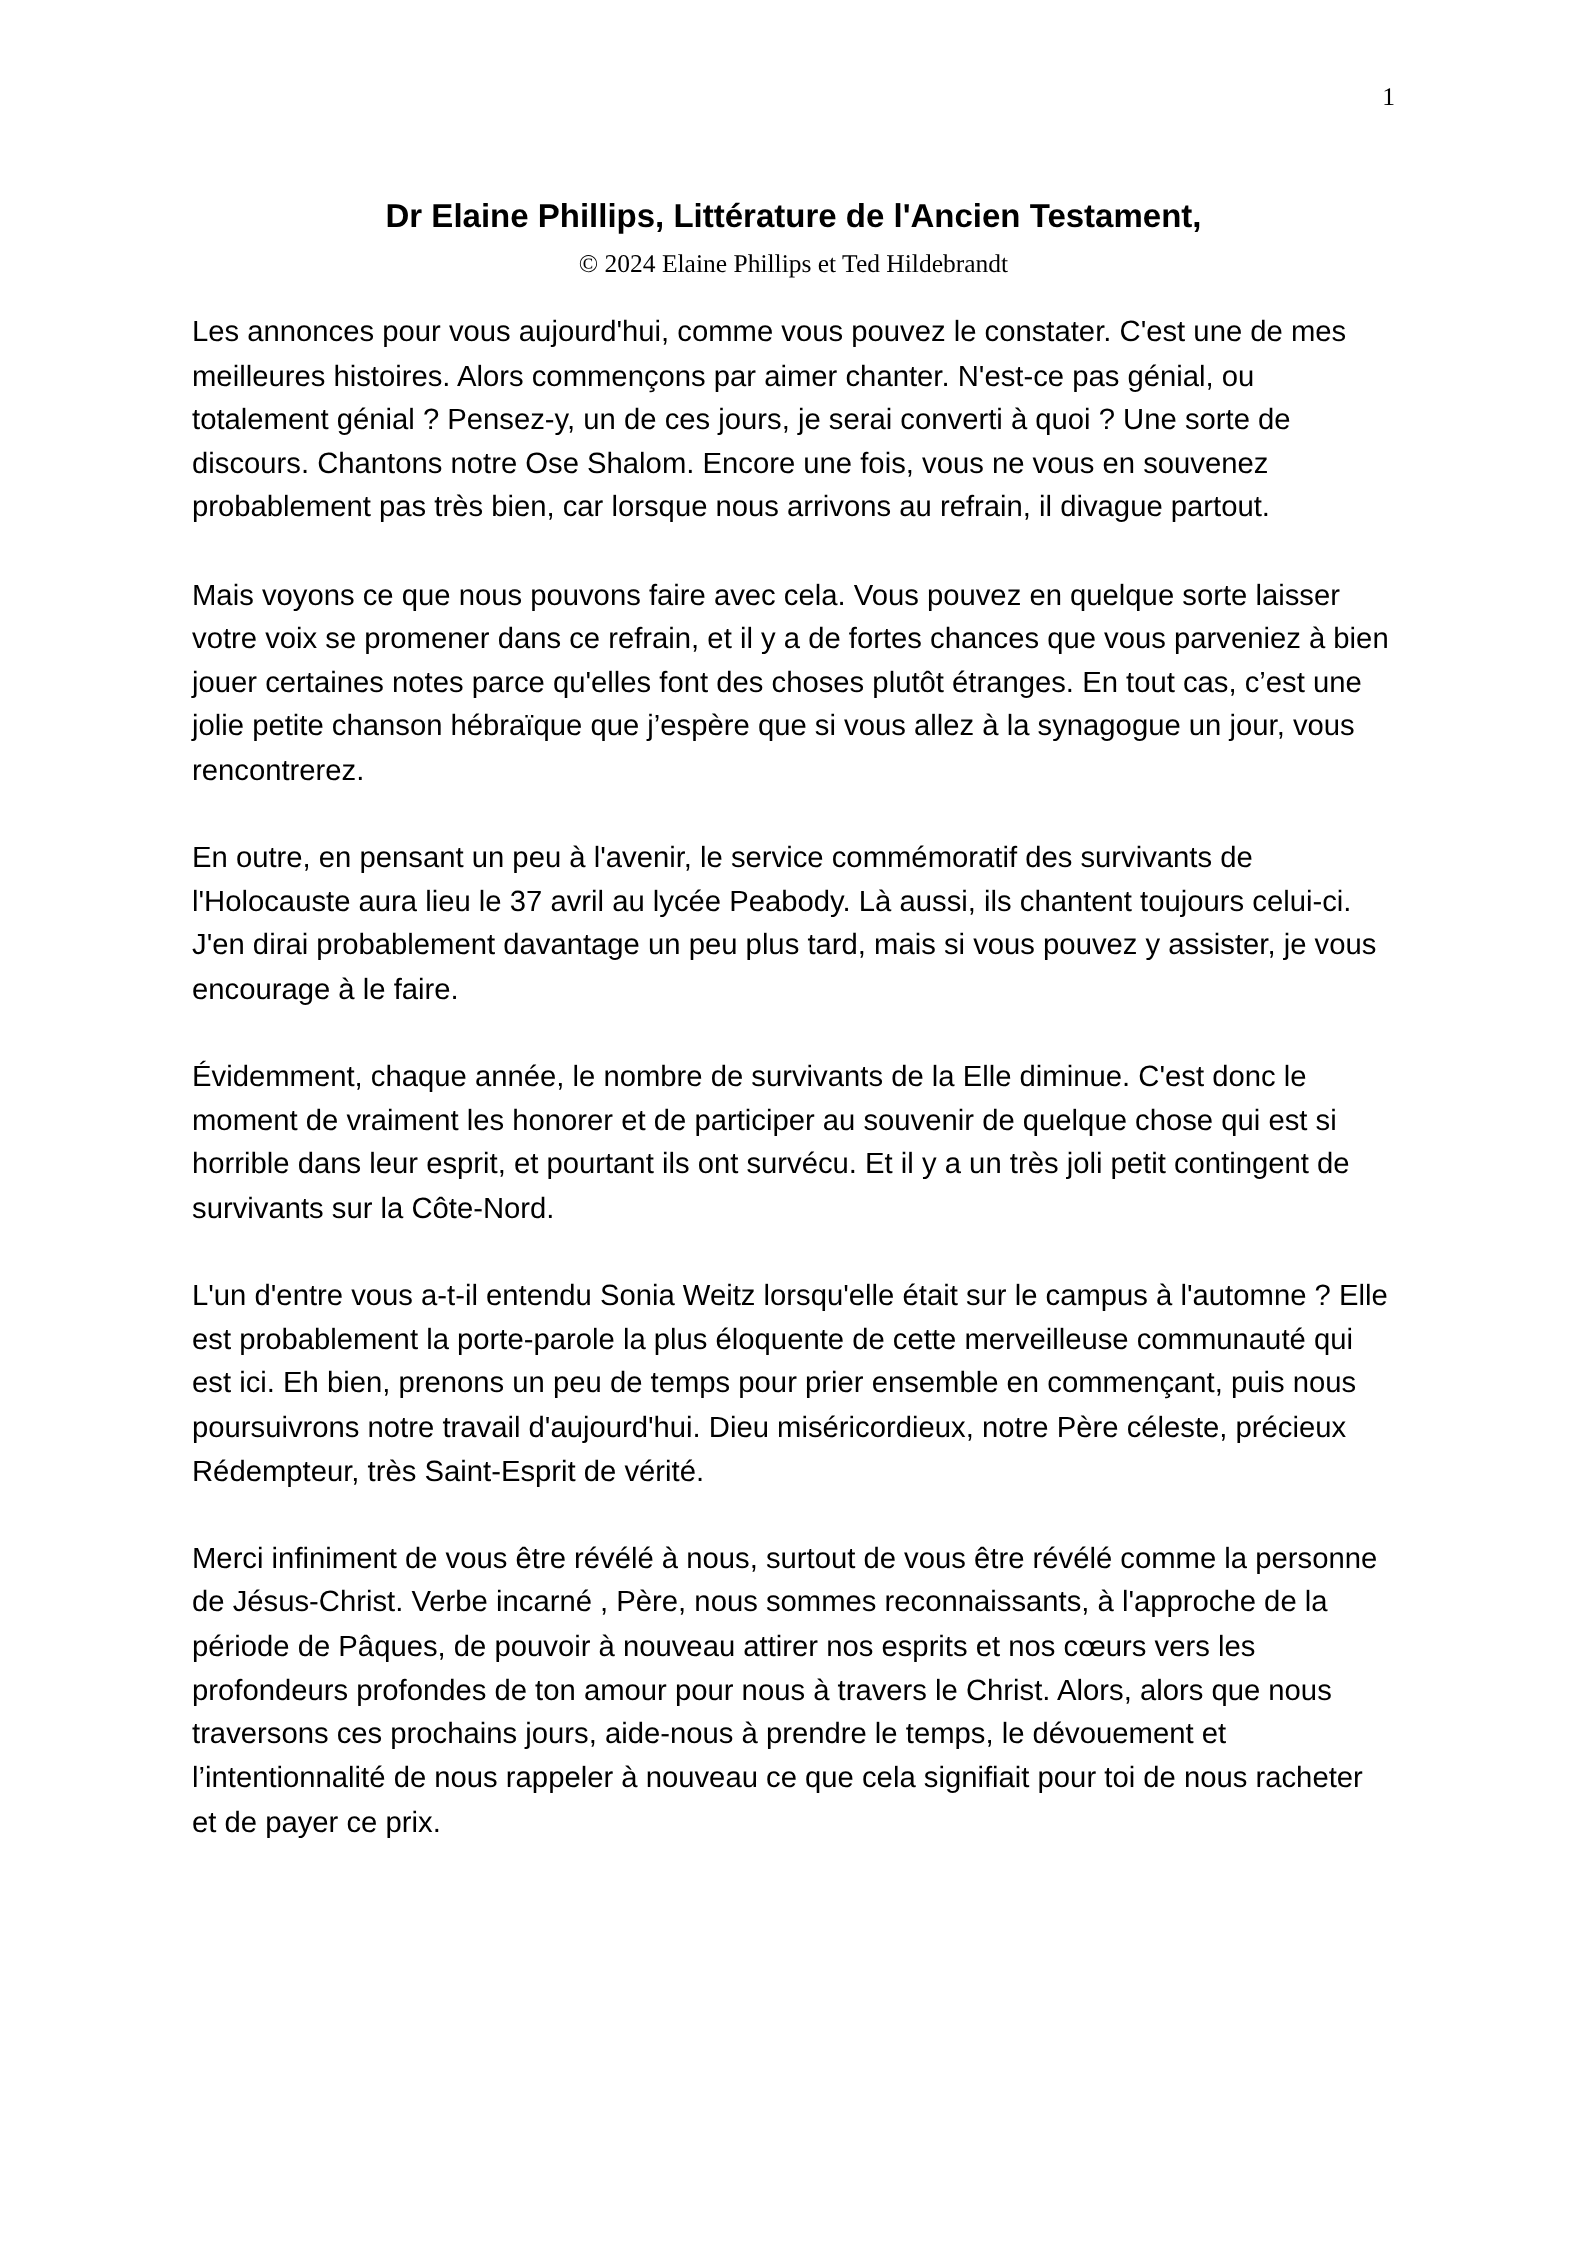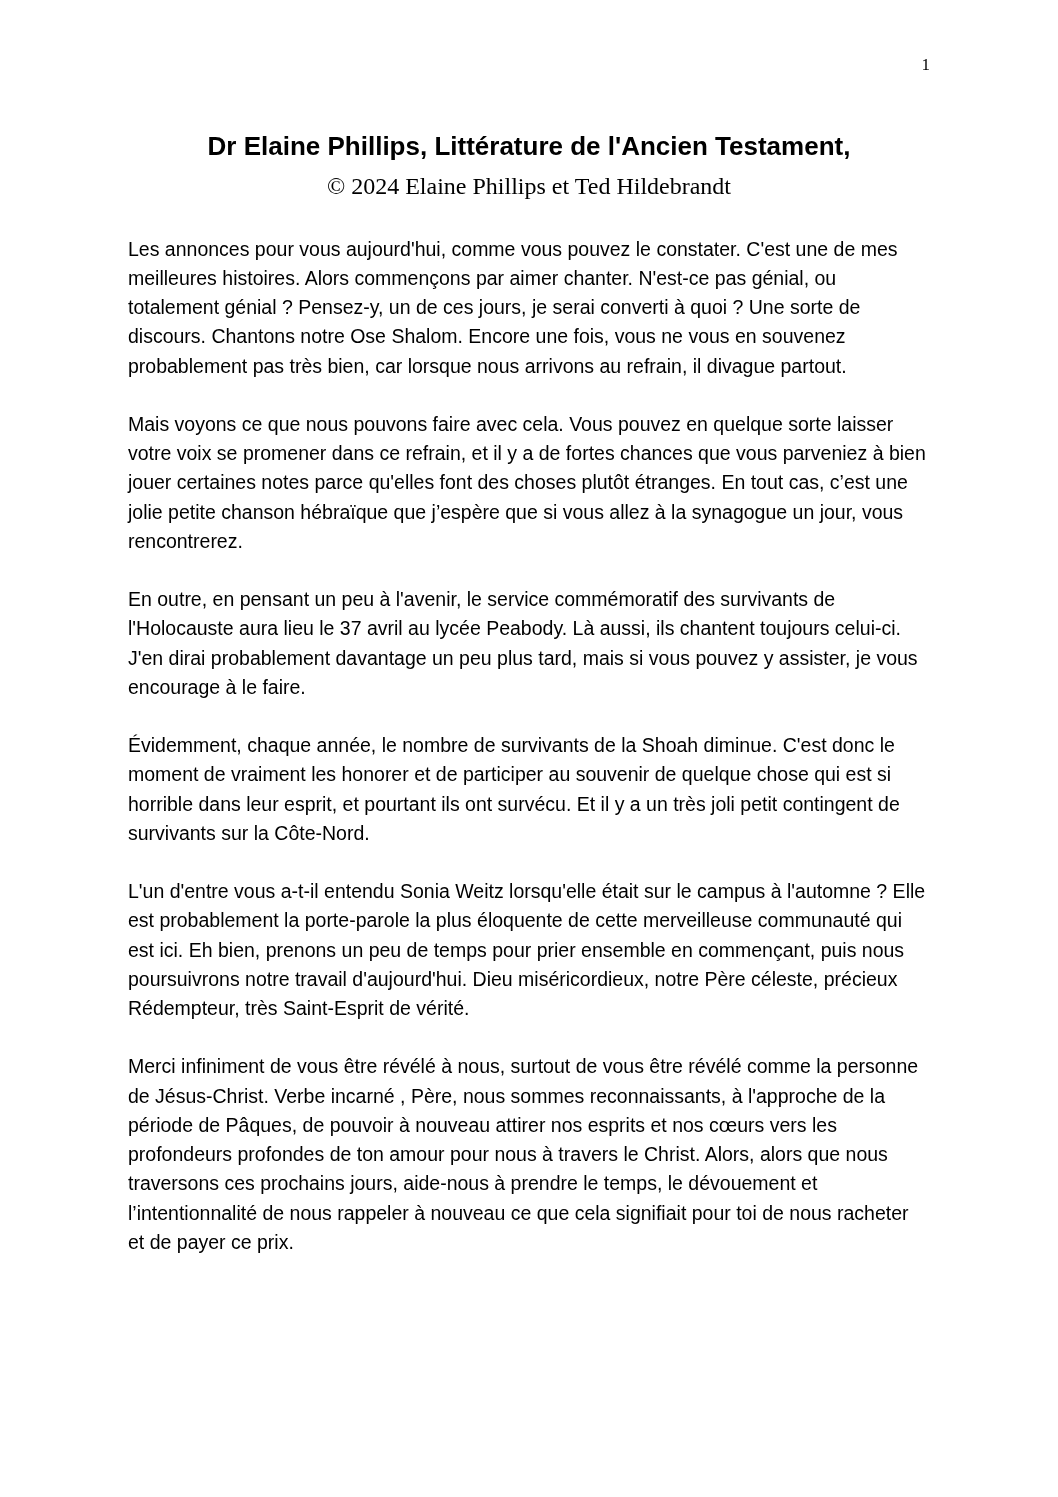--- a/index.html
+++ b/index.html
@@ -19,34 +19,34 @@
     text-align: right;
     font-family: "Liberation Serif", serif;
     font-size: 17px;
     line-height: 1.2;
     color: #000000;
   }
   .doc-title {
     margin: 52px 0 0 0;
     text-align: center;
     font-weight: bold;
-    font-size: 26px;
+    font-size: 22px;
     line-height: 1.5;
     font-family: "Liberation Sans", sans-serif;
   }
   .title-line { display: block; }
   .copyright {
     margin-top: 5px;
     text-align: center;
     font-family: "Liberation Serif", serif;
-    font-size: 24px;
+    font-size: 17px;
     line-height: 1.3;
   }
   .doc-body {
-    margin-top: 32px;
+    margin-top: 20px;
     font-size: 19.5px;
     line-height: 1.5;
   }
   .doc-body p {
     margin: 0 0 29px 0;
     text-align: left;
   }
 </style>
 </head>
 <body>
@@ -59,18 +59,18 @@
     <h1 class="doc-title">
       <span class="title-line">Dr Elaine Phillips, Littérature de l'Ancien Testament,</span>
     </h1>
     <div class="copyright">© 2024 Elaine Phillips et Ted Hildebrandt</div>
   </header>
 
   <main class="doc-body">
     <p>Les annonces pour vous aujourd'hui, comme vous pouvez le constater. C'est une de mes meilleures histoires. Alors commençons par aimer chanter. N'est-ce pas génial, ou totalement génial ? Pensez-y, un de ces jours, je serai converti à quoi ? Une sorte de discours. Chantons notre Ose Shalom. Encore une fois, vous ne vous en souvenez probablement pas très bien, car lorsque nous arrivons au refrain, il divague partout.</p>
     <p>Mais voyons ce que nous pouvons faire avec cela. Vous pouvez en quelque sorte laisser votre voix se promener dans ce refrain, et il y a de fortes chances que vous parveniez à bien jouer certaines notes parce qu'elles font des choses plutôt étranges. En tout cas, c’est une jolie petite chanson hébraïque que j’espère que si vous allez à la synagogue un jour, vous rencontrerez.</p>
     <p>En outre, en pensant un peu à l'avenir, le service commémoratif des survivants de l'Holocauste aura lieu le 37 avril au lycée Peabody. Là aussi, ils chantent toujours celui-ci. J'en dirai probablement davantage un peu plus tard, mais si vous pouvez y assister, je vous encourage à le faire.</p>
-    <p>Évidemment, chaque année, le nombre de survivants de la Shoah diminue. C'est donc le moment de vraiment les honorer et de participer au souvenir de quelque chose qui est si horrible dans leur esprit, et pourtant ils ont survécu. Et il y a un très joli petit contingent de survivants sur la Côte-Nord.</p>
+    <p>Évidemment, chaque année, le nombre de survivants de la Elle diminue. C'est donc le moment de vraiment les honorer et de participer au souvenir de quelque chose qui est si horrible dans leur esprit, et pourtant ils ont survécu. Et il y a un très joli petit contingent de survivants sur la Côte-Nord.</p>
     <p>L'un d'entre vous a-t-il entendu Sonia Weitz lorsqu'elle était sur le campus à l'automne ? Elle est probablement la porte-parole la plus éloquente de cette merveilleuse communauté qui est ici. Eh bien, prenons un peu de temps pour prier ensemble en commençant, puis nous poursuivrons notre travail d'aujourd'hui. Dieu miséricordieux, notre Père céleste, précieux Rédempteur, très Saint-Esprit de vérité.</p>
     <p>Merci infiniment de vous être révélé à nous, surtout de vous être révélé comme la personne de Jésus-Christ. Verbe incarné , Père, nous sommes reconnaissants, à l'approche de la période de Pâques, de pouvoir à nouveau attirer nos esprits et nos cœurs vers les profondeurs profondes de ton amour pour nous à travers le Christ. Alors, alors que nous traversons ces prochains jours, aide-nous à prendre le temps, le dévouement et l’intentionnalité de nous rappeler à nouveau ce que cela signifiait pour toi de nous racheter et de payer ce prix.</p>
   </main>
 
 </div>
 
 </body></html>

